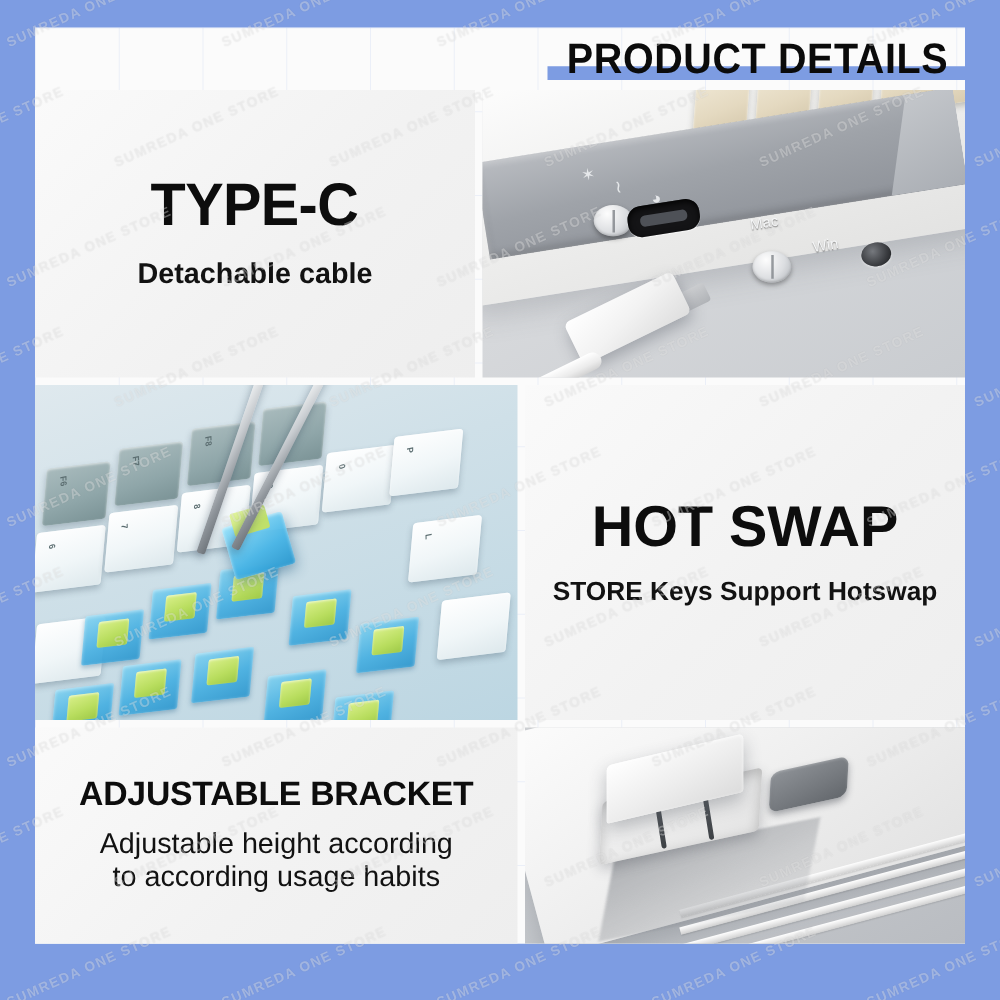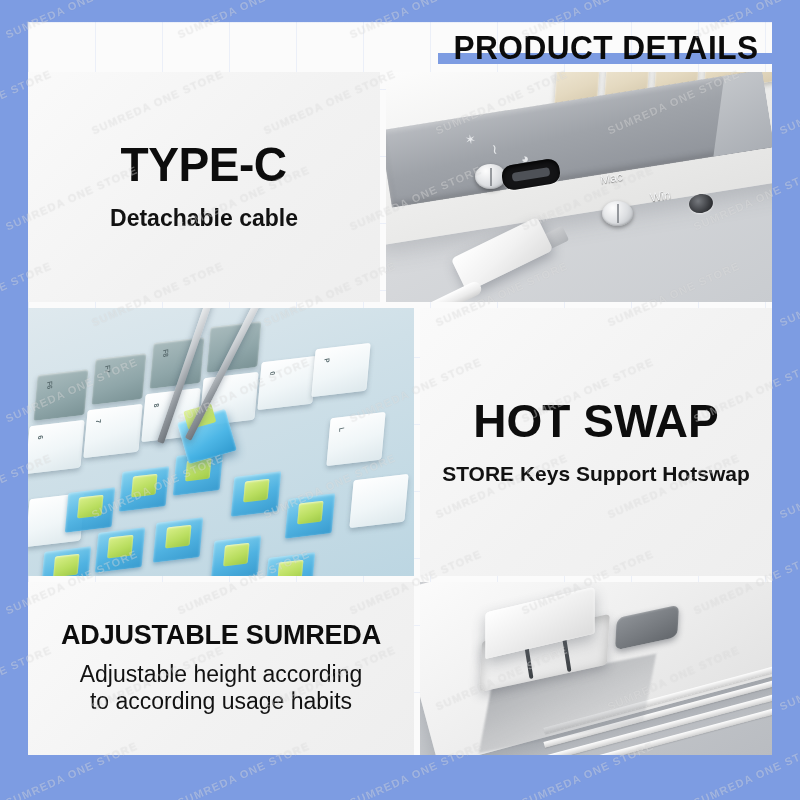--- a/index.html
+++ b/index.html
@@ -375,21 +375,21 @@
         <div id="tweezer-b" style="left:50%; top:-8%; width:7px; height:60%;
              transform:rotate(27deg); border-radius:2px;"></div>
       </div>
 
       <div class="panel txt" style="left:392px; top:236px; width:352px; height:268px;">
         <div class="headline h-hot">HOT SWAP</div>
         <div class="sub s-hot">STORE Keys Support Hotswap</div>
       </div>
 
       <div class="panel txt" style="left:0; top:510px; width:386px; height:173px;">
-        <div class="headline h-brk">ADJUSTABLE SUMREDA</div>
+        <div class="headline h-brk">ADJUSTABLE BRACKET</div>
         <div class="sub s-brk">Adjustable height according</div>
         <div class="sub s-brk" style="margin-top:0;">to according usage habits</div>
       </div>
 
       <div class="panel photo" id="photo-bracket" style="left:392px; top:510px; width:352px; height:173px;">
         <div id="kb-bottom"></div>
         <div class="rib" style="top:66%;"></div>
         <div class="rib" style="top:74%;"></div>
         <div class="rib" style="top:82%;"></div>
         <div class="rib" style="top:90%;"></div>

